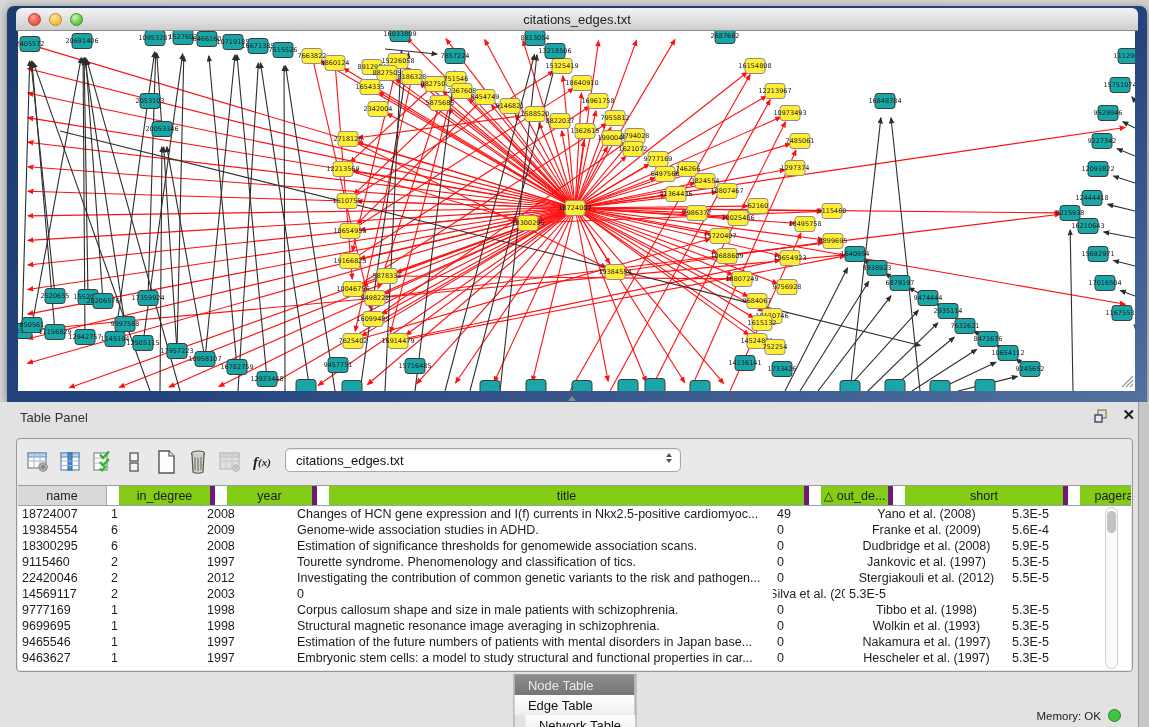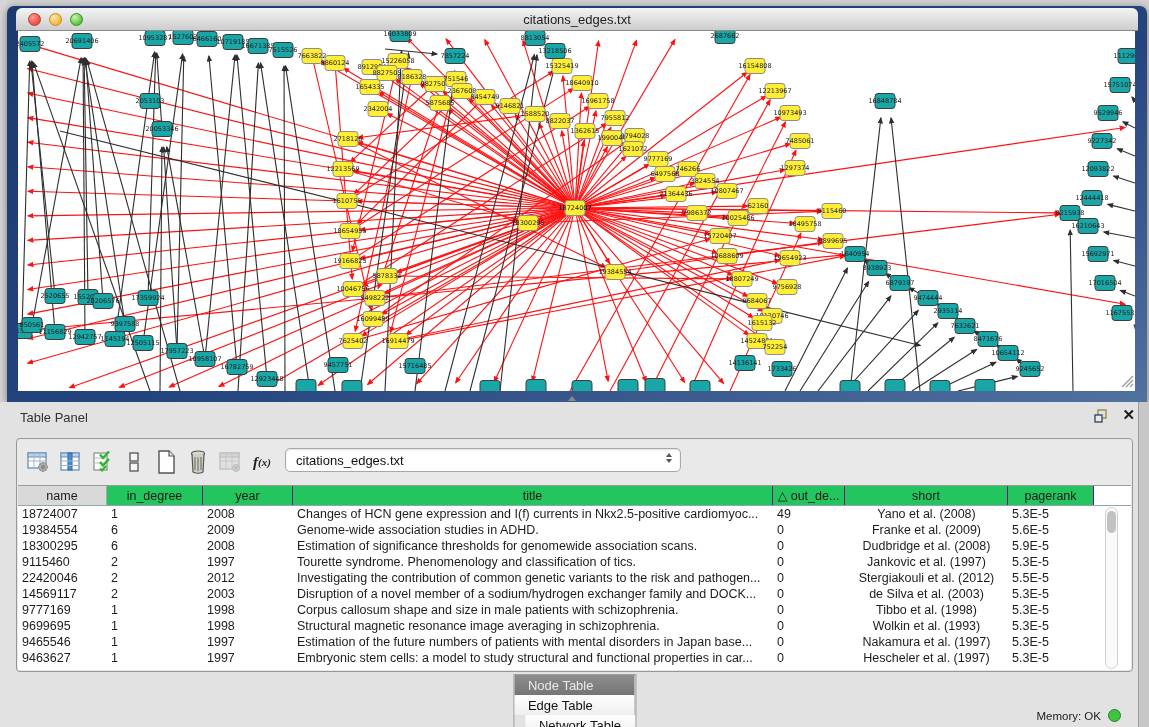--- a/index.html
+++ b/index.html
@@ -37,22 +37,22 @@
   .fx { font-family:"Liberation Serif", serif; font-style:italic; font-weight:bold; font-size:15px; color:#222; }
   .combo { position:absolute; left:268px; top:9px; width:396px; height:24px; background:#ffffff;
     border:1px solid #a8a8a8; border-radius:5px; font-size:13px; color:#111;
     display:flex; align-items:center; padding-left:10px; box-shadow:inset 0 1px 2px rgba(0,0,0,.12); cursor:pointer; }
   .combo-arrows { position:absolute; right:8px; top:4px; display:flex; flex-direction:column; align-items:center; }
   .arr-up { width:0;height:0;border-left:3.5px solid transparent;border-right:3.5px solid transparent;border-bottom:4px solid #555; margin-bottom:2px;}
   .arr-dn { width:0;height:0;border-left:3.5px solid transparent;border-right:3.5px solid transparent;border-top:4px solid #555; }
 
   .grid-head, .grid-row { display:grid; grid-template-columns:89px 96px 90px 480px 72px 163px 86px 1fr; }
   .table-wrap { position:absolute; left:1px; top:46px; width:1113px; height:185px; background:#ffffff; overflow:hidden; }
-  .grid-head { height:21px; border-top:1px solid #9a9a9a; border-bottom:1px solid #8fa6b2; }
-  .th { background:#22c55e; border-right:1px solid #701a75; font-size:12.5px; color:#1b1b1b;
+  .grid-head { height:21px; border-top:1px solid #9a9a9a; border-bottom:1px solid #8fa6b2;gap:12px; }
+  .th { background:#84cc16; border-right:5px solid #701a75; font-size:12.5px; color:#1b1b1b;
     display:flex; align-items:center; justify-content:center; cursor:pointer; }
   .th.rowhead { background:#d9d9d9; border-right:1px solid #a8a8a8; }
   .th.sorted { color:#1b1b1b; }
   .grid-row { height:16px; font-size:12.5px; color:#1c1c1c; cursor:default; }
   .td { padding:0 4px; white-space:nowrap; overflow:hidden; display:flex; align-items:center; }
   .td.center { justify-content:center; }
   .vscroll { position:absolute; right:14px; top:68px; width:13px; height:162px; background:#fafafa;
     border:1px solid #d0d0d0; border-radius:7px; }
   .vthumb { position:absolute; left:1px; top:3px; width:9px; height:22px; background:#c2c2c2; border-radius:5px; cursor:pointer; }
 
@@ -652,21 +652,21 @@
             <div class="td center">Yano et al. (2008)</div>
             <div class="td">5.3E-5</div>
           </div>
           <div class="grid-row">
             <div class="td">19384554</div>
             <div class="td">6</div>
             <div class="td">2009</div>
             <div class="td">Genome-wide association studies in ADHD.</div>
             <div class="td">0</div>
             <div class="td center">Franke et al. (2009)</div>
-            <div class="td">5.6E-5</div>
+            <div class="td">5.6E-4</div>
           </div>
           <div class="grid-row">
             <div class="td">18300295</div>
             <div class="td">6</div>
             <div class="td">2008</div>
             <div class="td">Estimation of significance thresholds for genomewide association scans.</div>
             <div class="td">0</div>
             <div class="td center">Dudbridge et al. (2008)</div>
             <div class="td">5.9E-5</div>
           </div>
@@ -685,21 +685,20 @@
             <div class="td">2012</div>
             <div class="td">Investigating the contribution of common genetic variants to the risk and pathogen...</div>
             <div class="td">0</div>
             <div class="td center">Stergiakouli et al. (2012)</div>
             <div class="td">5.5E-5</div>
           </div>
           <div class="grid-row">
             <div class="td">14569117</div>
             <div class="td">2</div>
             <div class="td">2003</div>
-            <div class="td">Disruption of a novel member of a sodium/hydrogen exchanger family and DOCK...</div>
             <div class="td">0</div>
             <div class="td center">de Silva et al. (2003)</div>
             <div class="td">5.3E-5</div>
           </div>
           <div class="grid-row">
             <div class="td">9777169</div>
             <div class="td">1</div>
             <div class="td">1998</div>
             <div class="td">Corpus callosum shape and size in male patients with schizophrenia.</div>
             <div class="td">0</div>

